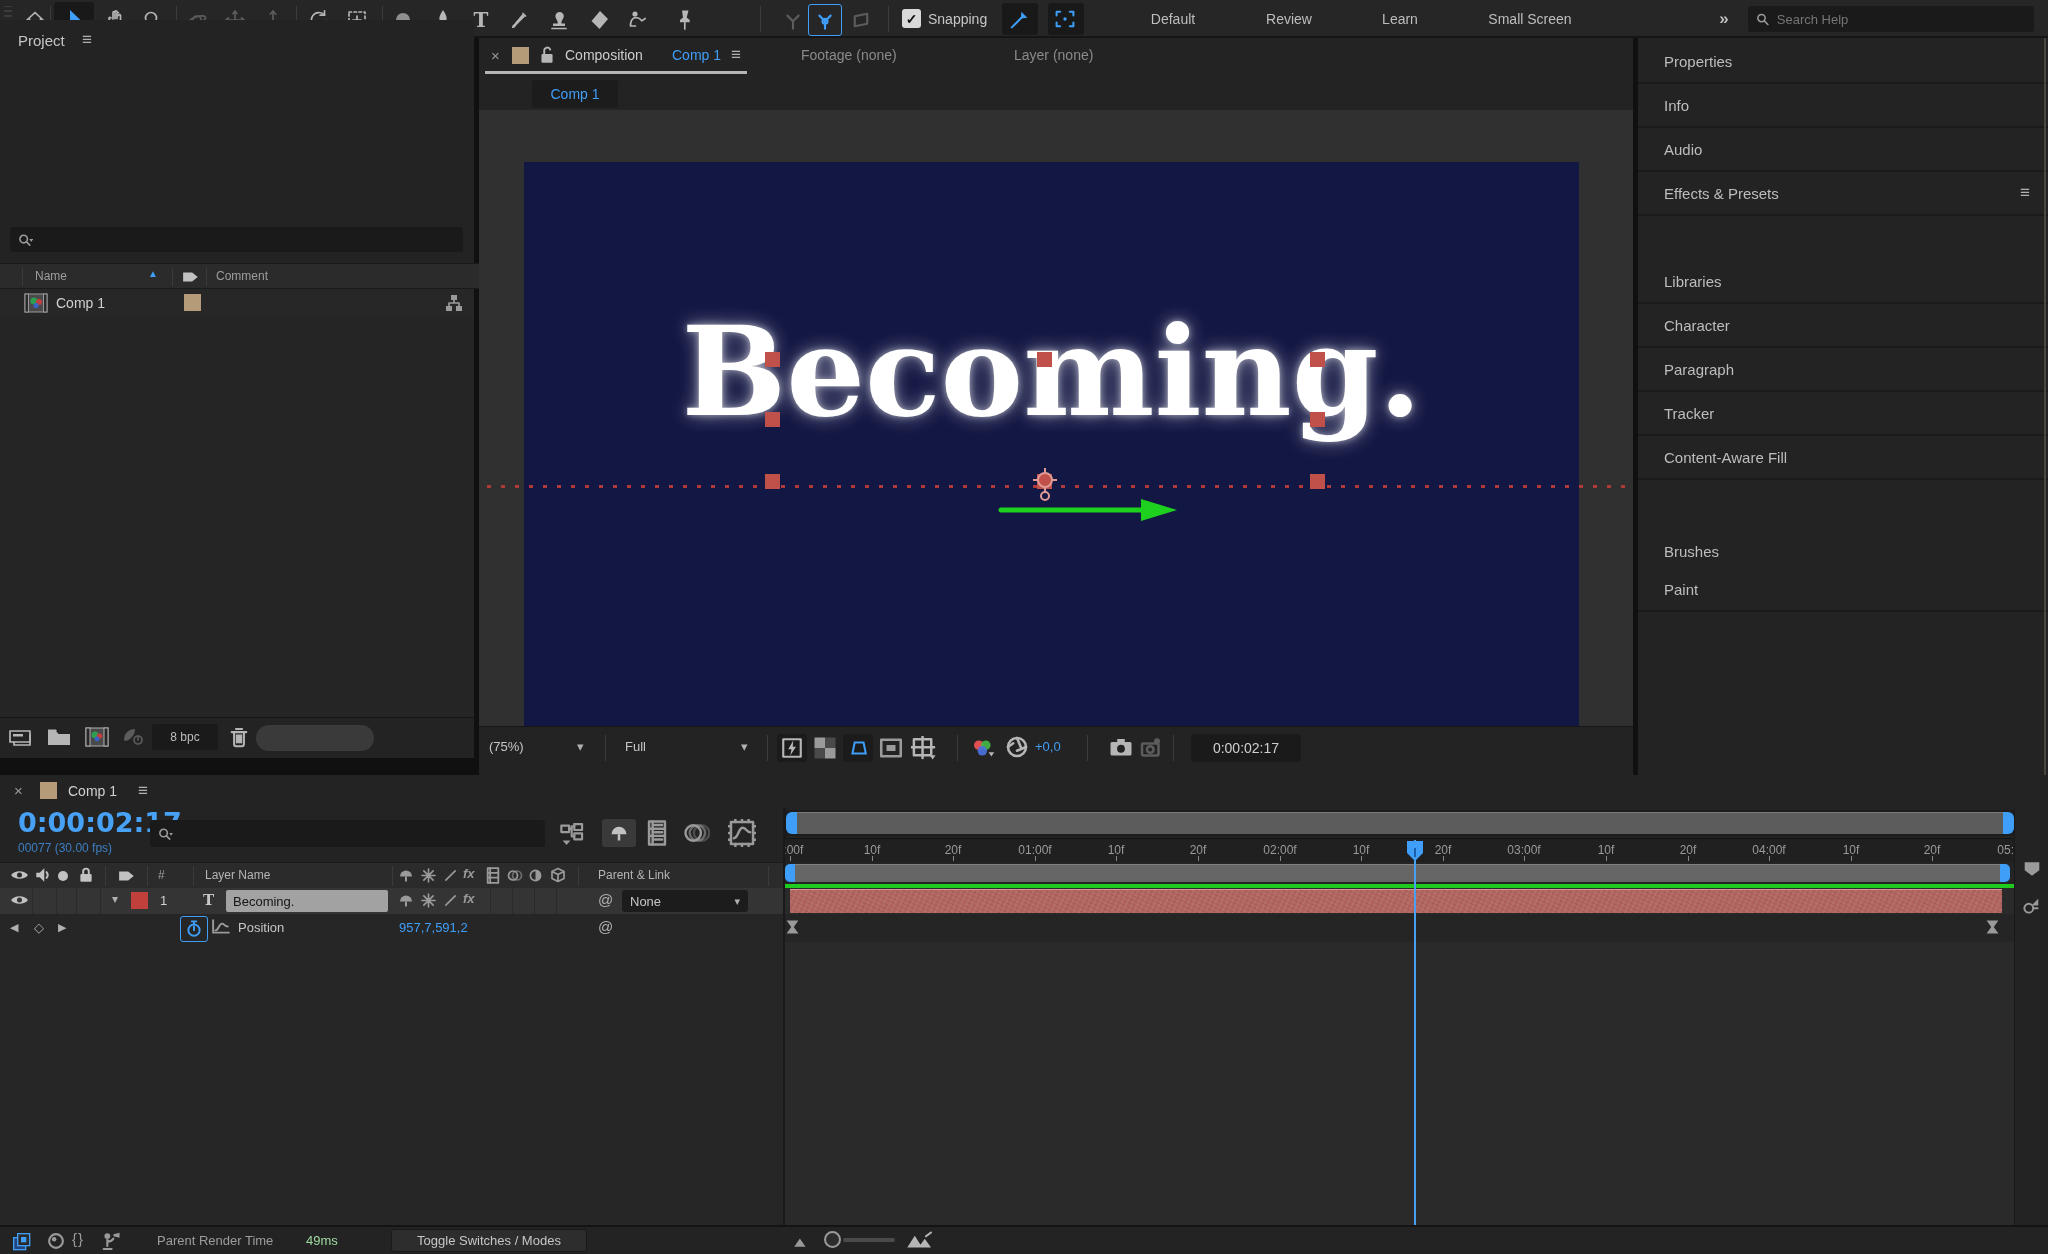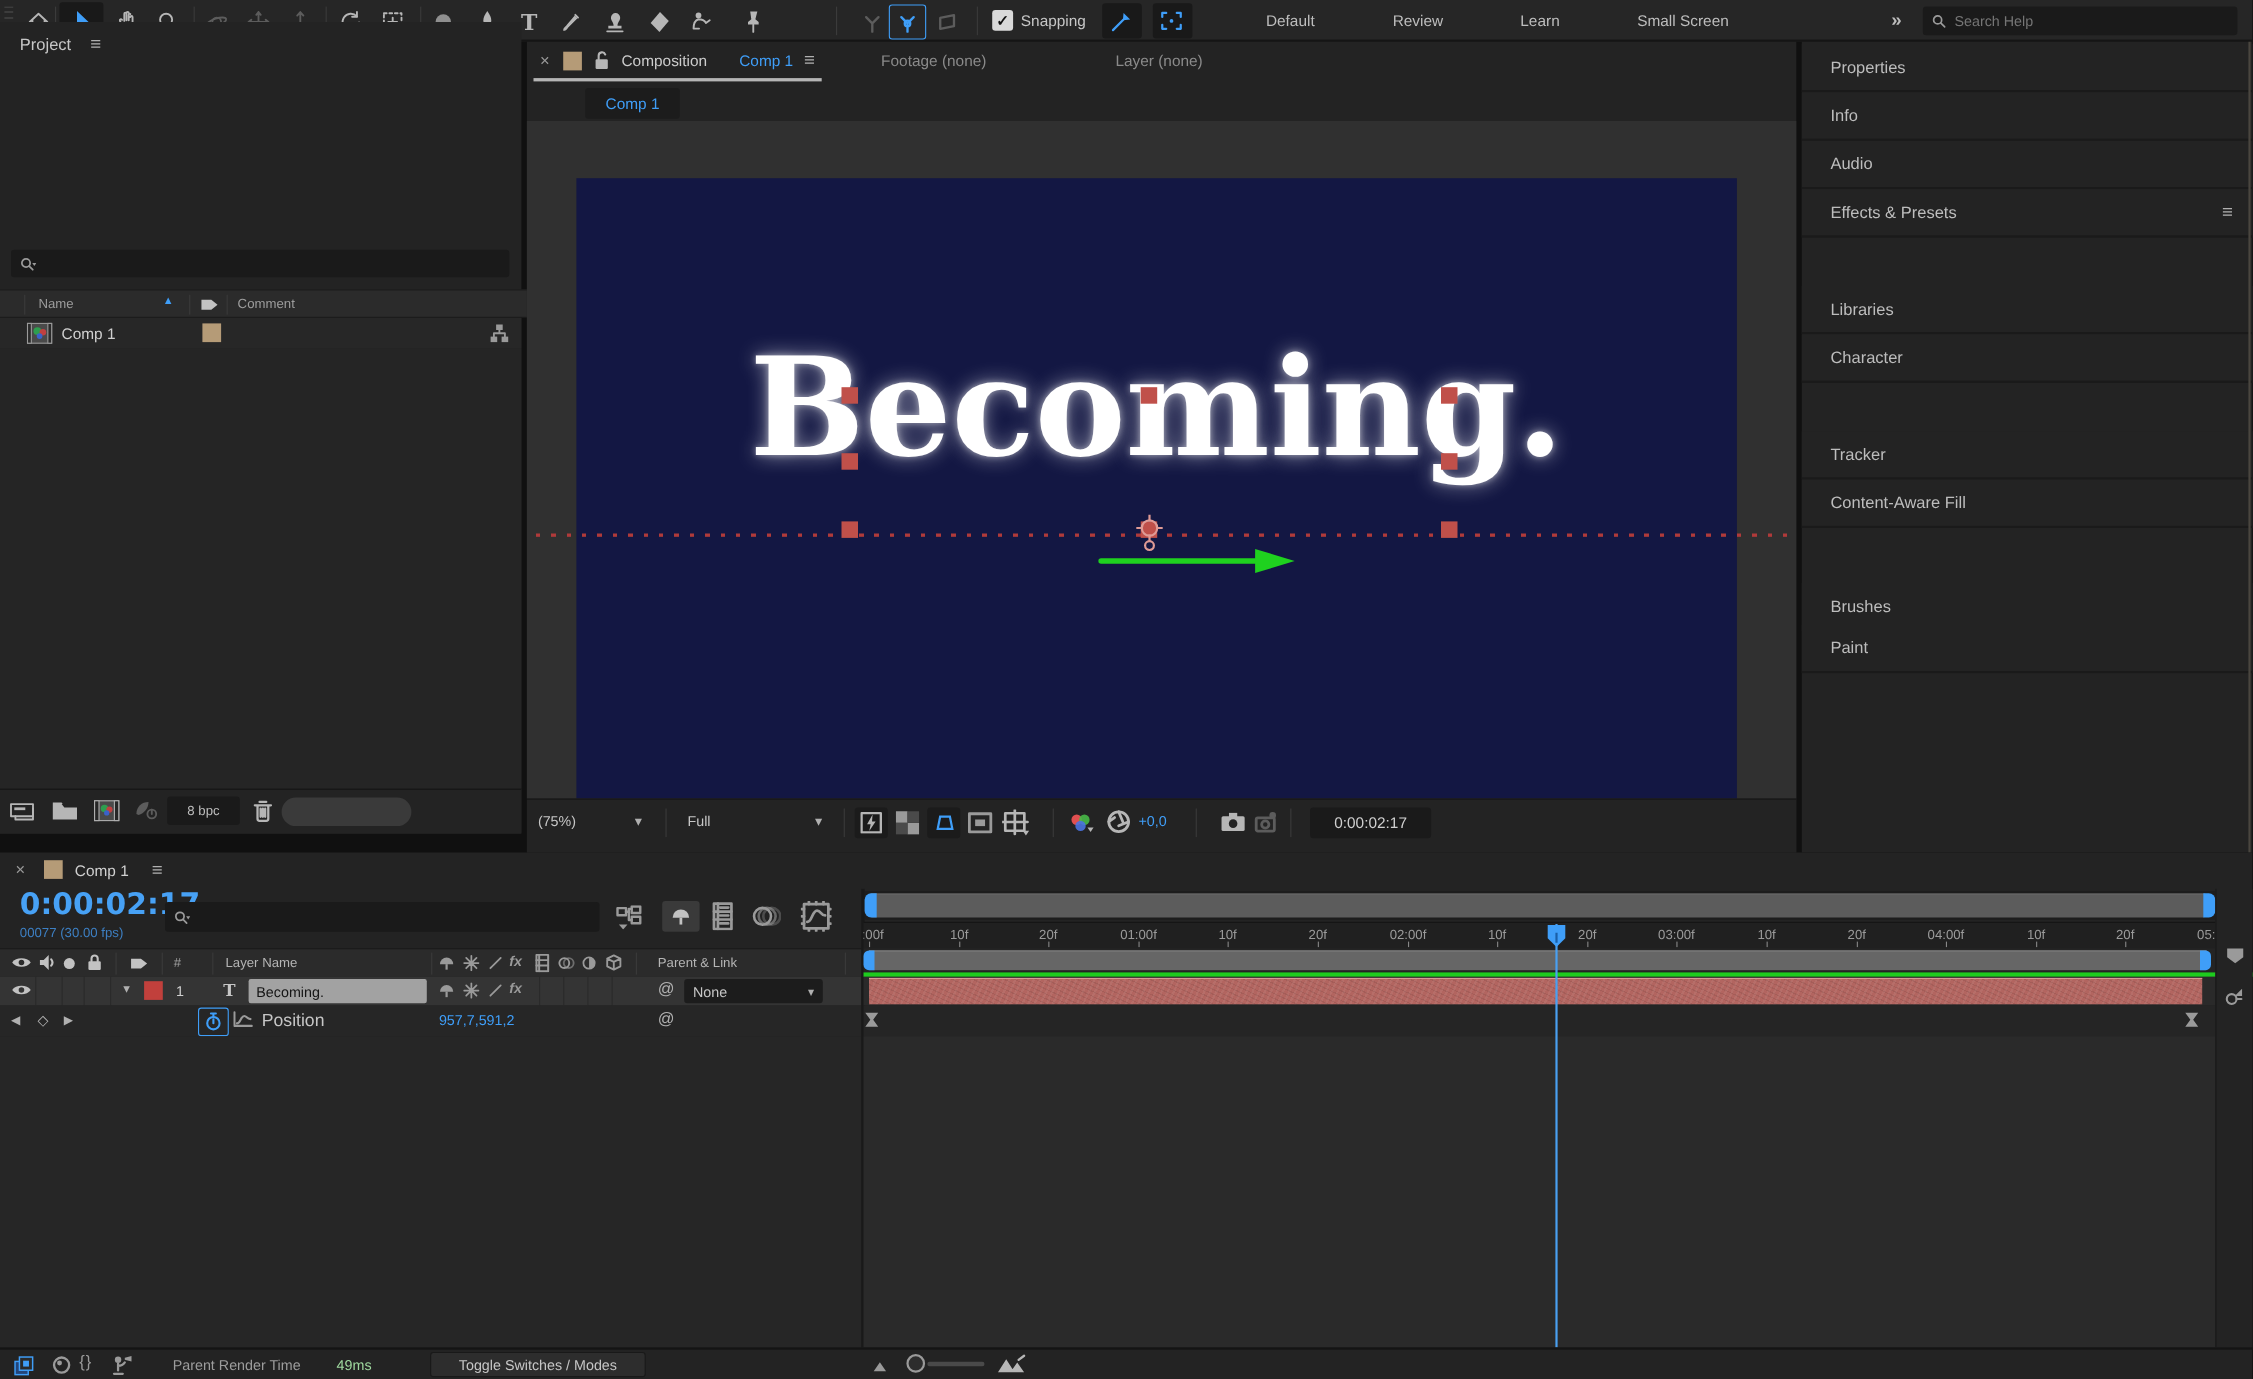--- a/index.html
+++ b/index.html
@@ -378,20 +378,23 @@
     <div class="rp" style="top:134px">
         <span>Effects &amp; Presets</span>
         <span style="position:absolute;right:18px;font-size:17px;color:#b0b0b0">≡</span>
       </div>
     <div class="rp" style="top:222px">
         <span>Libraries</span>
       </div>
     <div class="rp" style="top:266px">
         <span>Character</span>
       </div>
+    <div class="rp" style="top:310px">
+        <span>Paragraph</span>
+      </div>
     <div class="rp" style="top:354px">
         <span>Tracker</span>
       </div>
     <div class="rp" style="top:398px">
         <span>Content-Aware Fill</span>
       </div>
     <div class="rp" style="top:492px">
         <span>Brushes</span>
       </div>
     <div class="rp" style="top:530px">
@@ -544,21 +547,21 @@
       <div class="abs" style="left:180px;top:2px;width:26px;height:24px;border:1px solid #3f9ef8;border-radius:3px;display:flex;align-items:center;justify-content:center">
         <svg width="16" height="18" viewBox="0 0 14 16">
             <circle class="ic" style="stroke:#3f9ef8" cx="7" cy="9" r="5"></circle>
             <path class="ic" style="stroke:#3f9ef8" d="M7 9 V5.8 M5 1.2 h4 M7 1.2 v2.2"></path>
           </svg>
       </div>
       <div class="abs g9" style="left:212px;top:5px"><svg width="18" height="16" viewBox="0 0 16 14">
             <path class="ic" d="M1 12 V1 M1 12 H15"></path>
             <path class="ic" d="M3 10 C6 10 6 4 9 4 c2 0 2 2.5 5 2.5"></path>
           </svg></div>
-      <div class="abs" style="left:238px;top:6px;font-size:16px;color:#c6c6c6">Position</div>
+      <div class="abs" style="left:238px;top:6px;font-size:13px;color:#c6c6c6">Position</div>
       <div class="abs" style="left:399px;top:6px;font-size:13px;color:#3f9ef8">957,7,591,2</div>
       <div class="abs" style="left:598px;top:4px;font-size:15px;color:#b0b0b0">@</div>
     </div>
 
     <div class="abs" style="left:0;top:167px;width:783px;height:283px;background:#262626"></div>
 
     <div class="abs" style="left:783px;top:33px;width:3px;height:417px;background:#191919"></div>
 
     <div class="abs" style="left:786px;top:35px;width:1228px;height:26px;background:#1d1d1d">
       <div class="abs" style="left:4px;top:2px;width:1216px;height:22px;background:#5c5c5c;border-top:1px solid #7a7a7a;border-radius:3px;box-sizing:border-box"></div>

